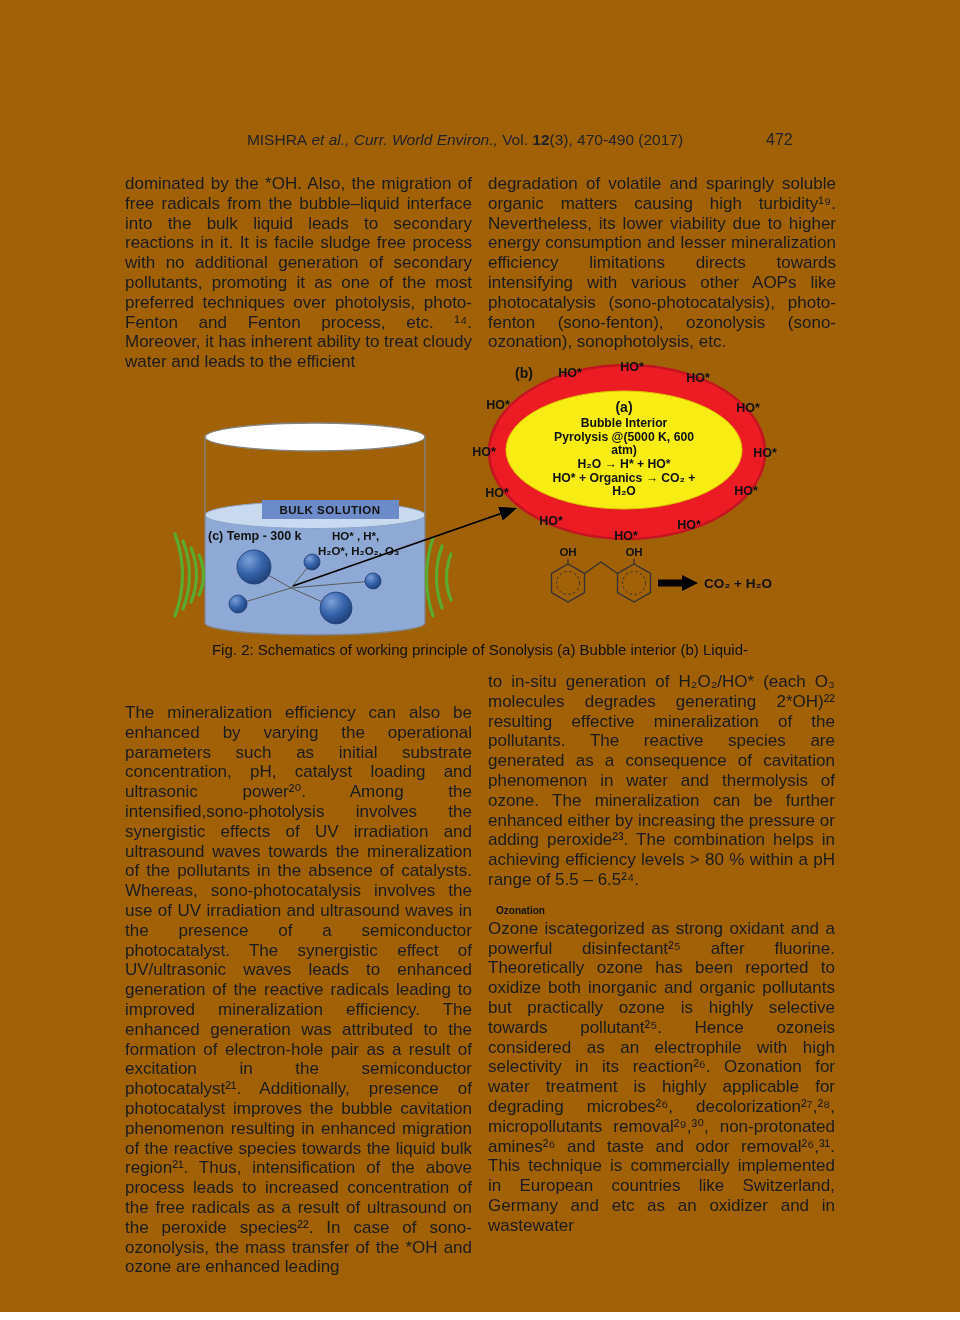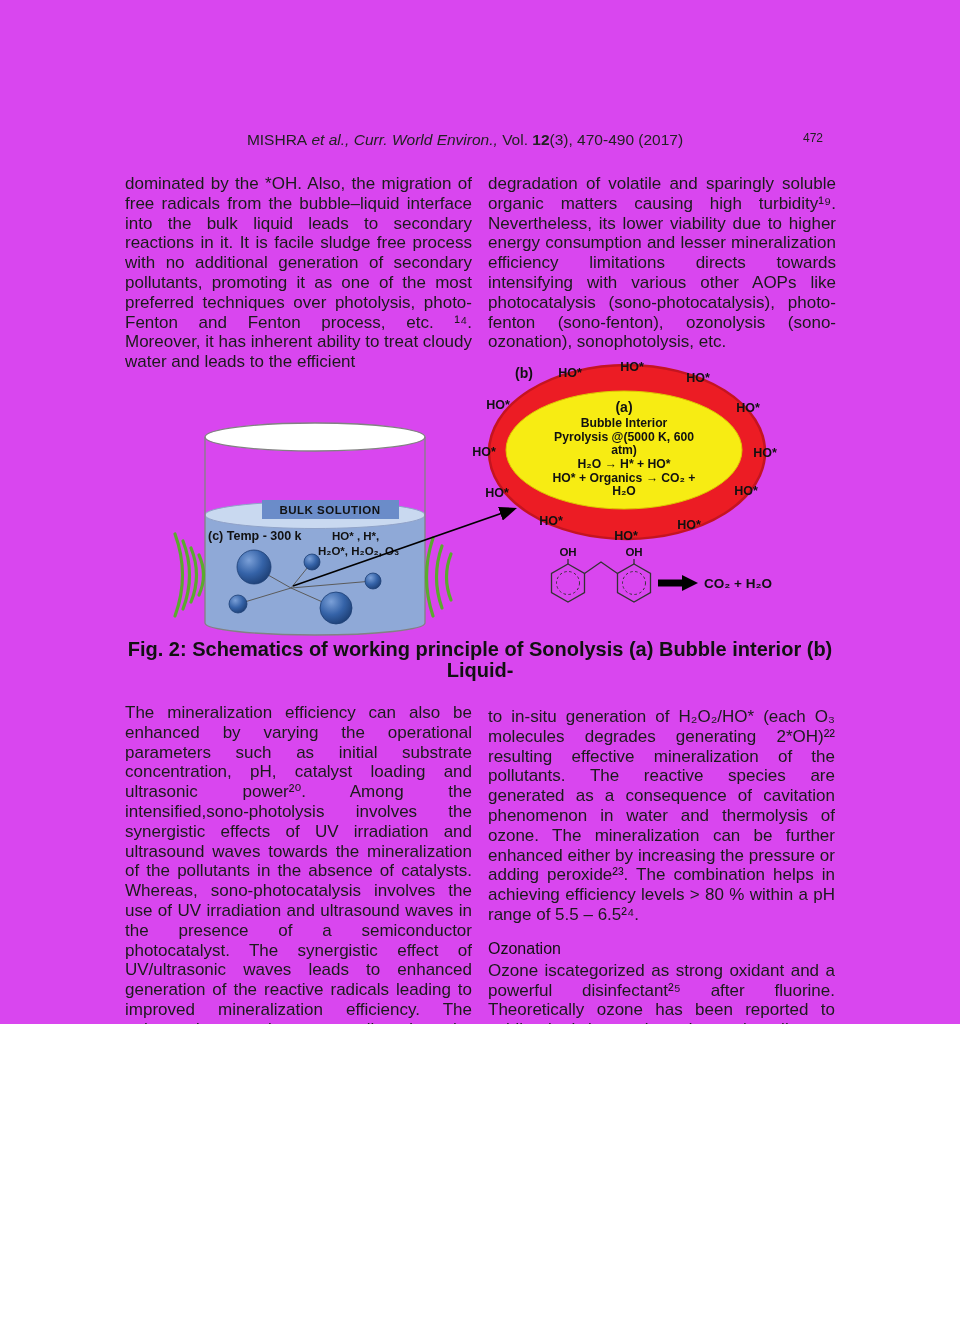--- a/index.html
+++ b/index.html
@@ -1,29 +1,29 @@
 <!DOCTYPE html>
 <html><head>
 <meta charset="utf-8">
 <style>
   html,body{margin:0;padding:0;background:#ffffff;}
-  .page{position:relative;width:960px;height:1024px;background:#d946ef;overflow:hidden;
+  .page{position:relative;width:960px;height:1312px;background:#a16207;overflow:hidden;
         font-family:"Liberation Sans","DejaVu Sans",sans-serif;color:#1b1b1b;}
   .hdr{position:absolute;left:125px;top:131px;width:680px;text-align:center;
        font-size:15.5px;color:#222;}
   .hdr .it{font-style:italic;}
   .hdr .bold{font-weight:bold;}
-  .pgnum{position:absolute;left:803px;top:131px;font-size:12px;color:#222;}
+  .pgnum{position:absolute;left:766px;top:131px;font-size:16px;color:#222;}
   .para{position:absolute;width:347px;font-size:17px;line-height:19.8px;
         text-align:justify;color:#1b1b1b;}
   .caption{position:absolute;left:125px;top:639px;width:710px;text-align:center;
-           font-weight:bold;font-size:20px;line-height:21px;color:#111;}
-  .colwrap{position:absolute;left:488px;top:707px;width:347px;}
+           font-weight:normal;font-size:15px;line-height:21px;color:#111;}
+  .colwrap{position:absolute;left:488px;top:672px;width:347px;}
   .colwrap .p2{position:static;width:347px;}
-  .subhead{font-weight:normal;font-size:16px;margin:15px 0 3px 0;color:#111;}
+  .subhead{font-weight:bold;font-size:10px;margin:15px 0 3px 8px;color:#111;}
   .fig{position:absolute;left:130px;top:352px;width:700px;height:290px;}
   .svgt{font-weight:bold;fill:#111;font-family:"Liberation Sans","DejaVu Sans",sans-serif;}
 </style>
 </head>
 <body>
 
 <div class="page">
 
   <div class="hdr">
     <span>MISHRA</span><span class="it"> et al., </span><span class="it">Curr. World Environ., </span><span>Vol. </span><span class="bold">12</span><span>(3), 470-490 (2017)</span>

